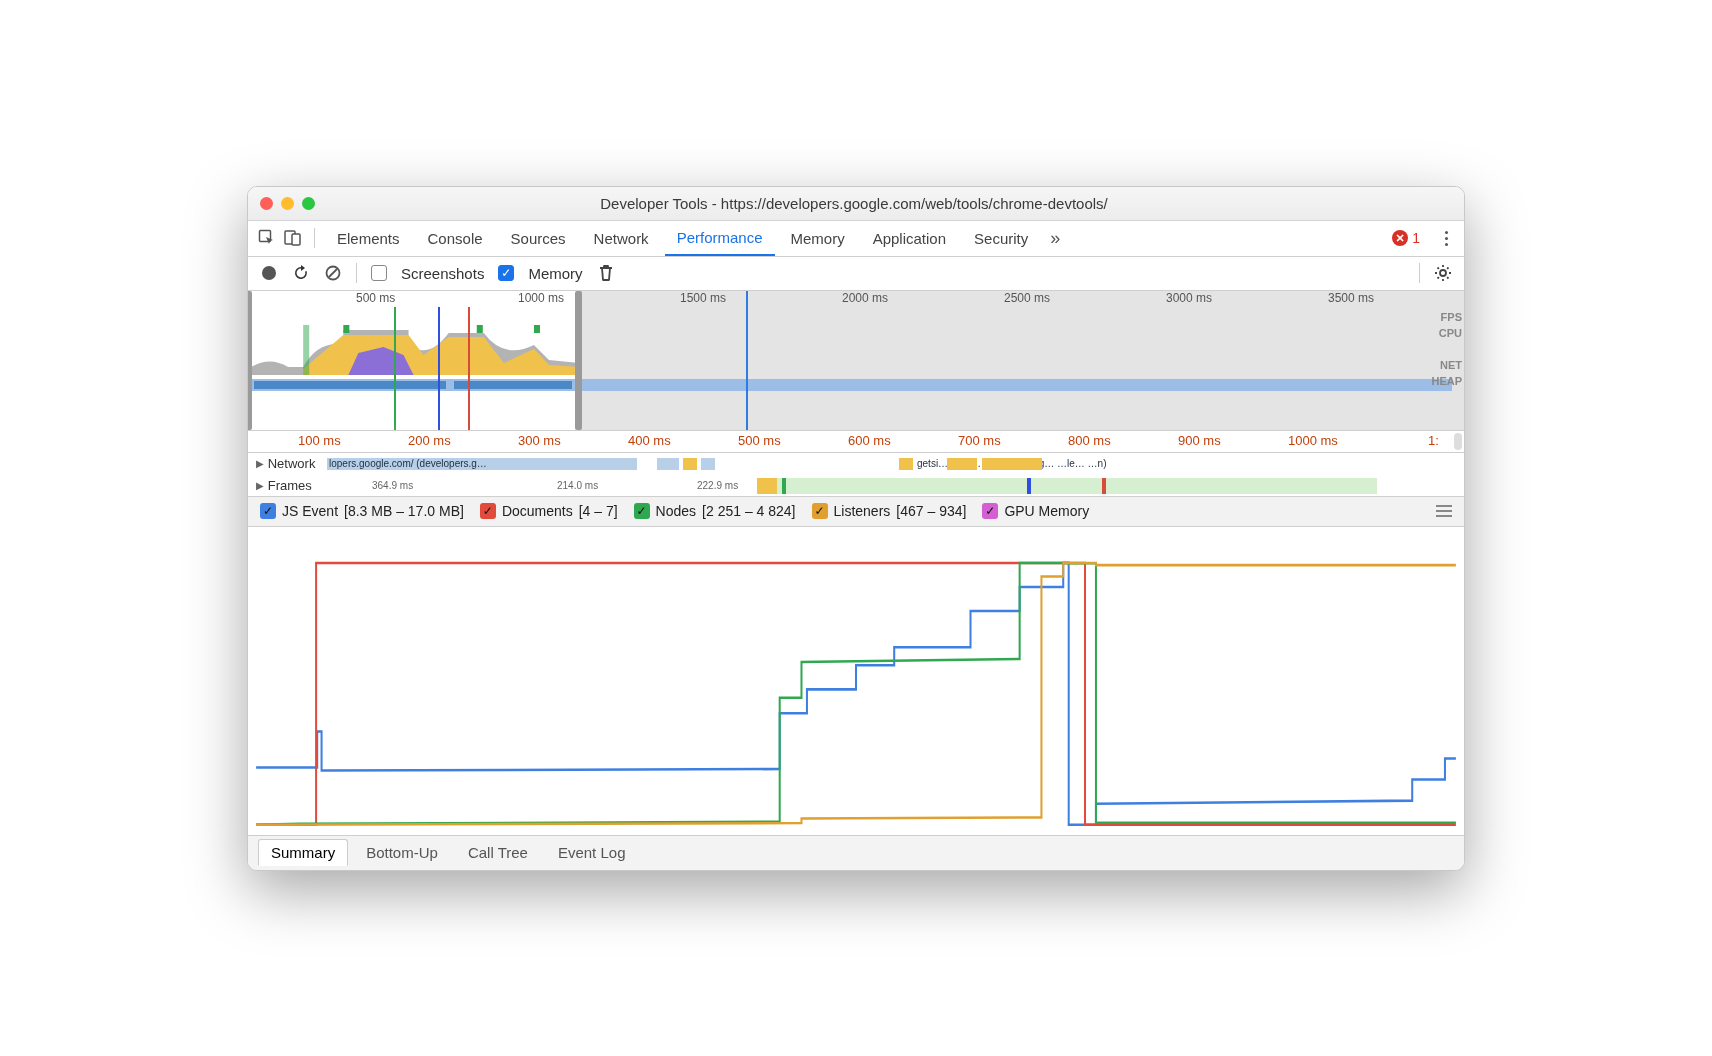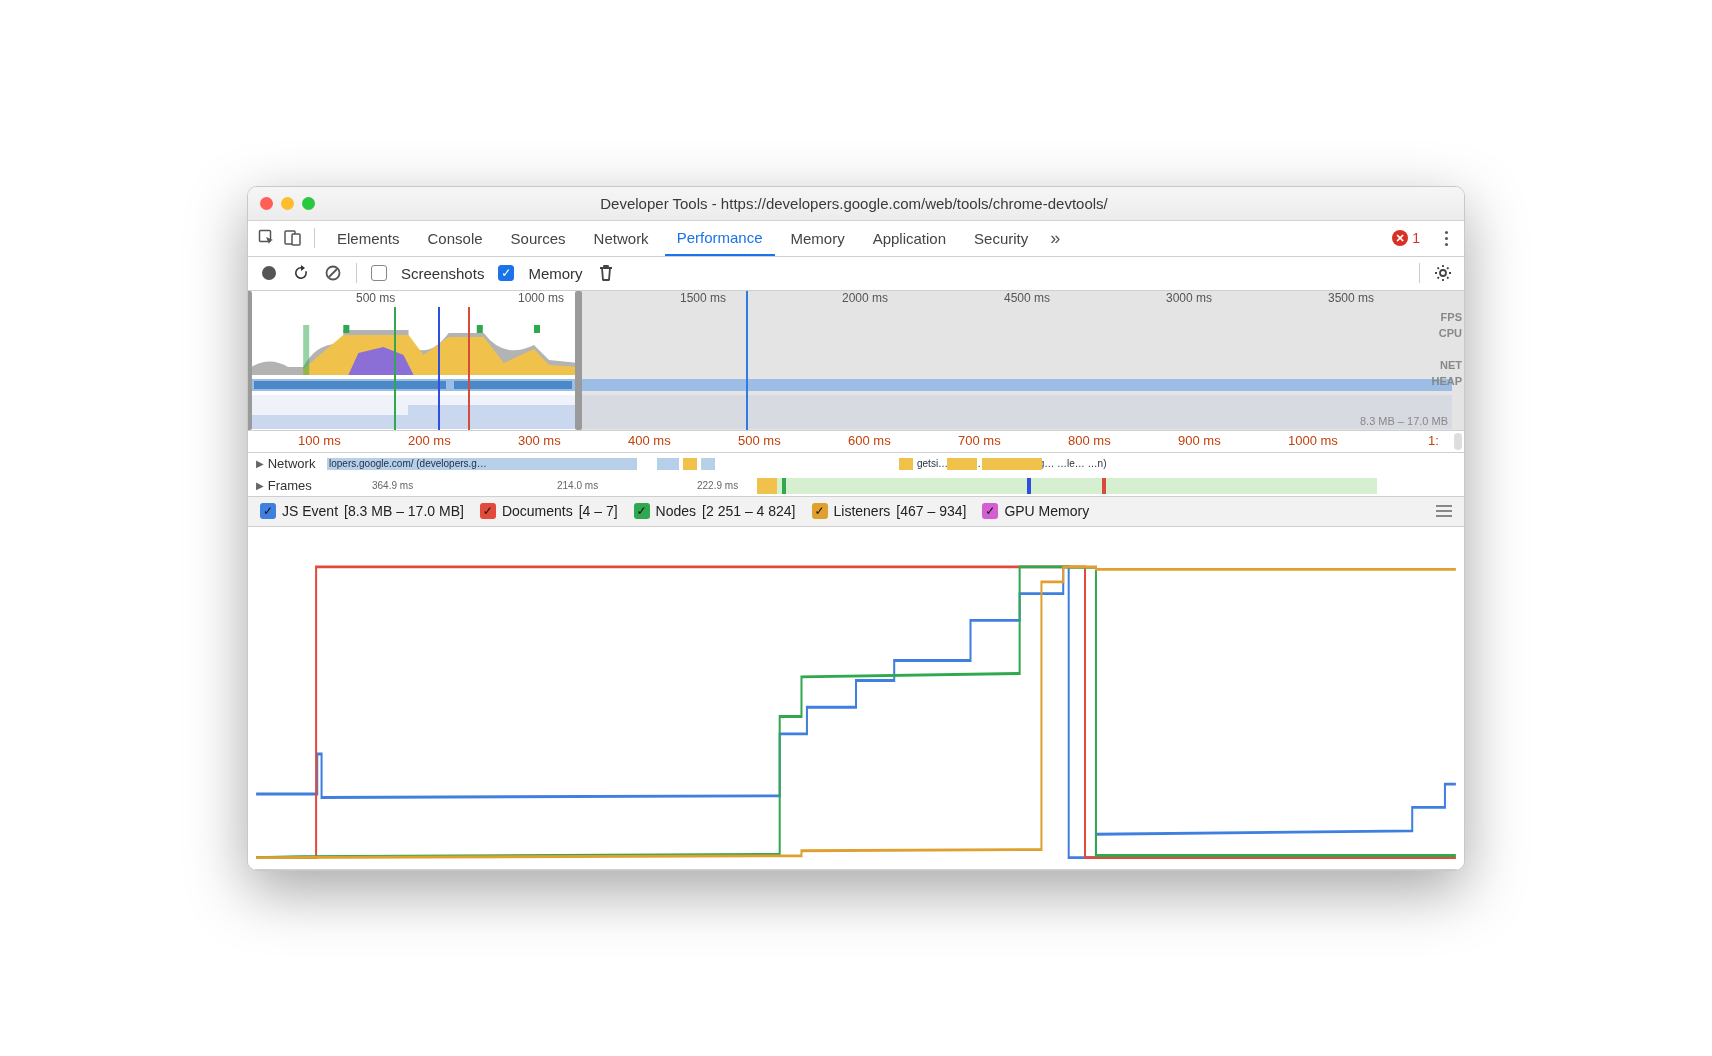--- a/index.html
+++ b/index.html
@@ -200,44 +200,39 @@
     </div>
   </div>
 
   <div class="overview">
     <div class="ov-selected"></div>
     <div class="ov-ruler">
       <span style="left:108px">500 ms</span>
       <span style="left:270px">1000 ms</span>
       <span style="left:432px">1500 ms</span>
       <span style="left:594px">2000 ms</span>
-      <span style="left:756px">4500 ms</span>
+      <span style="left:756px">2500 ms</span>
       <span style="left:918px">3000 ms</span>
       <span style="left:1080px">3500 ms</span>
     </div>
     <div class="ov-tracks">
       <div class="cpu-band">
         <svg width="100%" height="100%" viewBox="0 0 1200 50" preserveAspectRatio="none">
           <path d="M0 50 L0 44 Q20 30 40 42 L55 42 Q70 15 95 20 L95 5 L160 5 L160 20 Q180 35 200 8 L235 8 Q255 35 285 20 L300 35 L330 38 L330 50 Z" fill="#b3b3b3"></path>
           <path d="M55 50 L55 44 L95 10 L160 10 L175 30 L200 12 L235 12 L255 38 L285 24 L300 40 L330 42 L330 50 Z" fill="#f1c24b"></path>
           <path d="M100 50 L110 28 L135 22 L155 30 L165 50 Z" fill="#8b6fd6"></path>
           <rect x="55" y="0" width="6" height="50" fill="#2fa84f" opacity=".5"></rect>
           <rect x="95" y="0" width="6" height="8" fill="#2fa84f"></rect>
           <rect x="228" y="0" width="6" height="8" fill="#2fa84f"></rect>
           <rect x="285" y="0" width="6" height="8" fill="#2fa84f"></rect>
         </svg>
       </div>
       <div class="net-band">
         <div class="net-bar" style="left:6px;width:192px"></div>
         <div class="net-bar" style="left:206px;width:118px"></div>
-      </div>
-      <div class="heap-band">
-        <div class="heap-fill" style="left:0;width:160px;height:14px"></div>
-        <div class="heap-fill" style="left:160px;width:170px;height:24px"></div>
-        <div class="heap-txt">8.3 MB – 17.0 MB</div>
       </div>
 
       <div class="ov-m" style="left:146px;background:#2fa84f"></div>
       <div class="ov-m" style="left:190px;background:#2e4fe0"></div>
       <div class="ov-m" style="left:220px;background:#d84b3b"></div>
     </div>
     <div class="ov-handle" style="left:-3px"></div>
     <div class="ov-handle" style="left:327px"></div>
     <div class="ov-cursor" style="left:498px"></div>
     <div class="ov-labels">
@@ -329,14 +324,20 @@
 
   <div class="chart">
     <svg id="chartsvg" viewBox="0 0 1200 240" preserveAspectRatio="none">
         <path d="M8.0 187.4 L68.3 187.4 L68.3 159.3 L72.6 159.3 L72.6 189.8 L524.7 188.6 L524.7 145.2 L551.6 145.2 L551.6 126.5 L600.0 126.5 L600.0 107.7 L637.7 107.7 L637.7 93.7 L713.0 93.7 L713.0 65.5 L761.5 65.5 L761.5 46.8 L804.5 46.8 L804.5 28.0 L809.9 28.0 L809.9 232.0 L836.8 232.0 L836.8 215.6 L1148.9 213.2 L1148.9 196.8 L1181.2 196.8 L1181.2 180.4 L1192.0 180.4 " fill="none" stroke="#3f7fe0" stroke-width="2"></path>
         <path d="M8.0 232.0 L67.2 232.0 L67.2 28.0 L826.0 28.0 L826.0 232.0 L1192.0 232.0 " fill="none" stroke="#e24b3b" stroke-width="2"></path>
         <path d="M8.0 232.0 L51.1 231.3 L524.7 229.7 L524.7 133.0 L546.2 133.0 L546.2 105.2 L761.5 102.8 L761.5 28.0 L809.9 28.0 L809.9 28.3 L836.8 28.3 L836.8 230.5 L1192.0 230.5 " fill="none" stroke="#2fa84f" stroke-width="2"></path>
         <path d="M8.0 232.0 L546.2 230.7 L546.2 227.2 L783.0 226.3 L783.0 38.5 L804.5 38.5 L804.5 28.0 L836.8 28.0 L836.8 29.7 L1192.0 29.7 " fill="none" stroke="#e0a030" stroke-width="2"></path>
       </svg>
   </div>
 
+  <div class="btabs">
+    <div class="btab active">Summary</div>
+    <div class="btab">Bottom-Up</div>
+    <div class="btab">Call Tree</div>
+    <div class="btab">Event Log</div>
+  </div>
 
 </div>
 
 </body></html>

